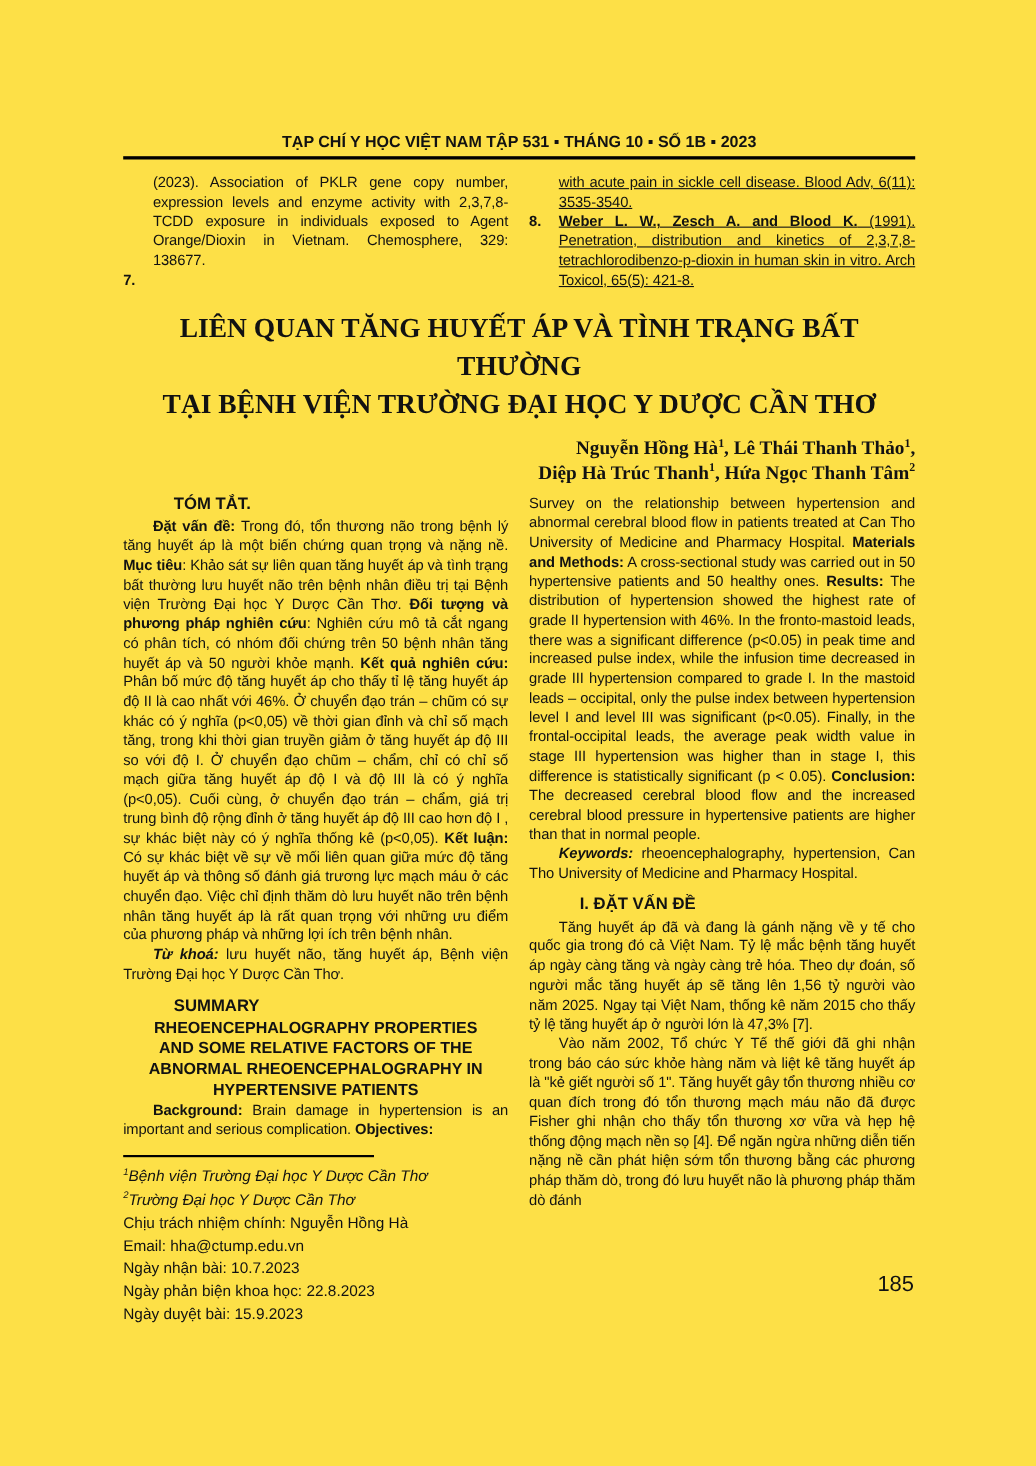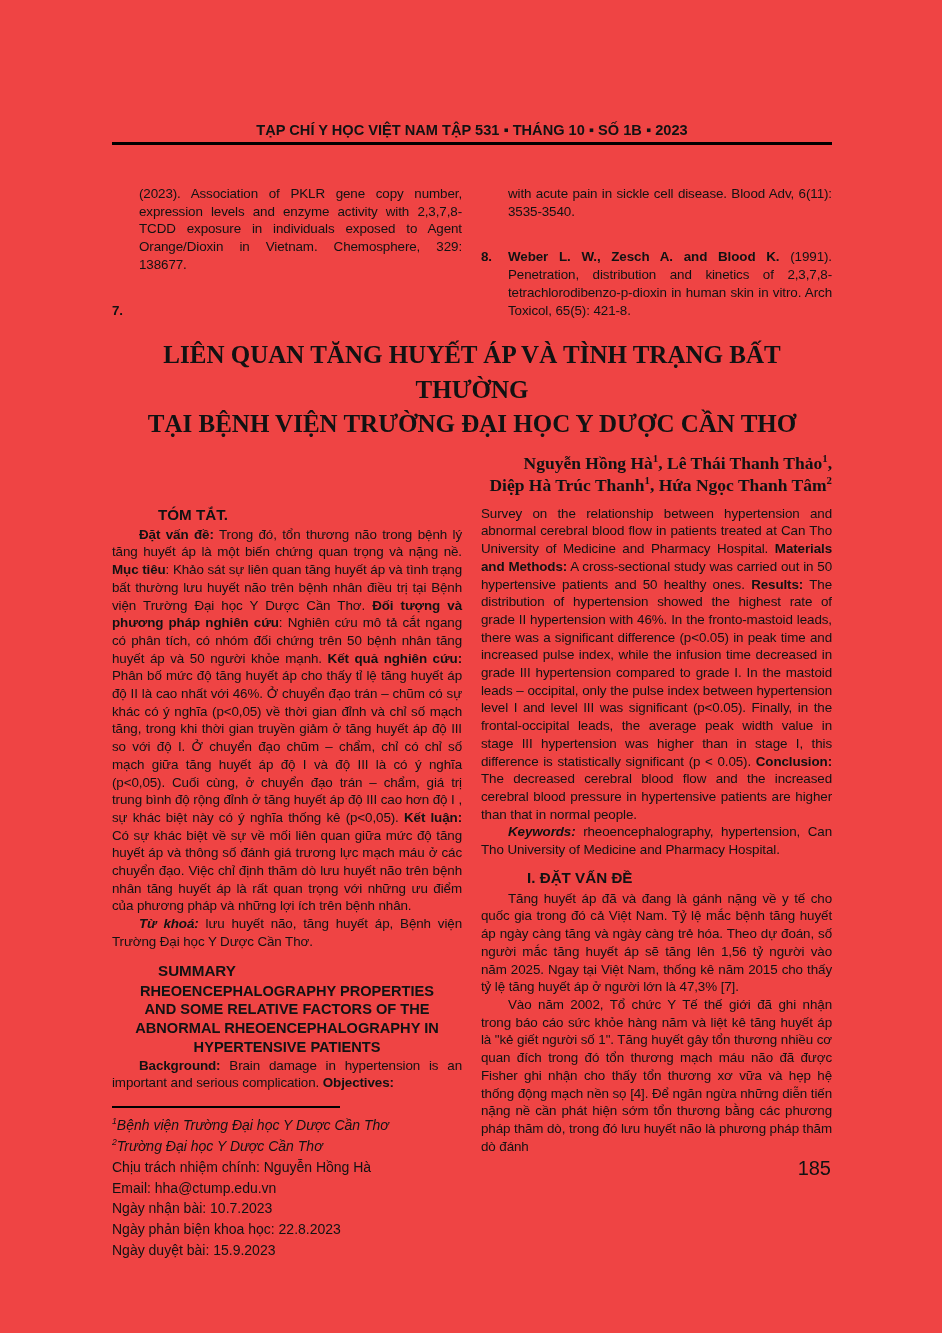--- a/index.html
+++ b/index.html
@@ -1,39 +1,39 @@
 <!DOCTYPE html>
 <html><head>
 <meta charset="utf-8">
 <style>
   * { margin:0; padding:0; box-sizing:border-box; }
   html,body { background:#ffffff; }
   .page {
     position:relative;
     width:942px; height:1333px;
-    background:#ef4444;
+    background:#fde047;
     color:#121212;
     font-family:"Liberation Sans","DejaVu Sans",sans-serif;
     font-size:13.4px;
     line-height:17.7px;
     letter-spacing:-0.1px;
     overflow:hidden;
   }
   .content { position:absolute; left:112px; top:121px; width:720px; }
 
   .running-head {
     text-align:center; font-weight:700; font-size:14.6px;
     letter-spacing:0; line-height:18px;
   }
   .head-rule { border-bottom:3px solid #000; margin-top:3px; }
 
   .refs { display:flex; gap:19px; margin-top:12px; }
   .ref-col { width:350px; text-align:justify; }
-  .ref-col + .ref-col { width:351px; }
-  .ref { position:relative; padding-left:27px;margin-top:28px; }
+  .ref-col + .ref-col { width:351px;text-decoration:underline; }
+  .ref { position:relative; padding-left:27px; }
   .ref-num { position:absolute; left:0; top:0; font-weight:700; }
 
   .article-title {
     margin-top:19px; text-align:center;
     font-family:"Liberation Serif","DejaVu Serif",serif;
     font-weight:700; font-size:25px; line-height:34.5px;
     letter-spacing:0;
   }
   .authors {
     margin-top:10px; text-align:right;

